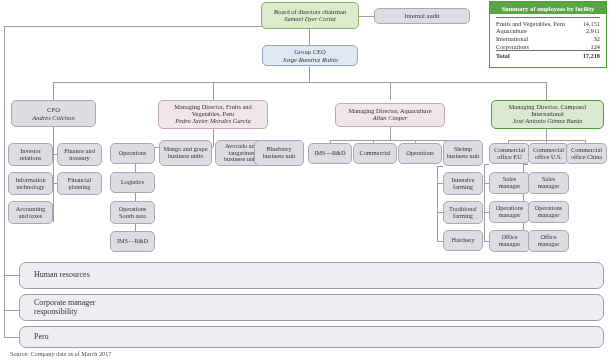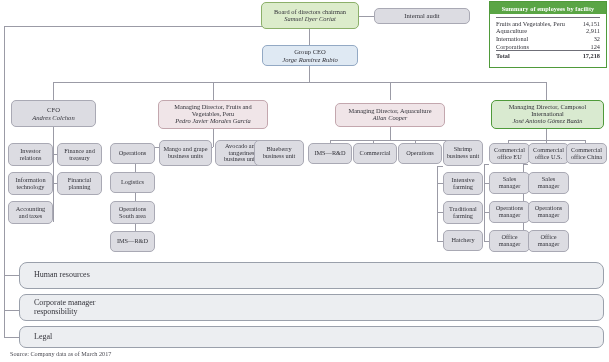--- a/index.html
+++ b/index.html
@@ -273,24 +273,24 @@
     <span class="t">Operations manager</span>
   </div>
   <div class="node grey" style="left:528px;top:230px;width:41px;height:22px;font-size:6.3px;">
     <span class="t">Office manager</span>
   </div>
 
   <div class="ln lh" style="left:4px;top:275px;width:16px;"></div>
   <div class="ln lh" style="left:4px;top:310px;width:16px;"></div>
   <div class="ln lh" style="left:4px;top:337px;width:16px;"></div>
 
-  <div class="node bar" style="left:19px;top:262px;width:585px;height:27px;font-size:8px;border-radius:8px;">
+  <div class="node bar" style="left:19px;top:262px;width:585px;height:27px;font-size:8px;">
     <span class="t">Human resources</span>
   </div>
   <div class="node bar" style="left:19px;top:294px;width:585px;height:27px;font-size:8px;">
     <span class="t" style="max-width:90px;white-space:normal;">Corporate manager responsibility</span>
   </div>
   <div class="node bar" style="left:19px;top:326px;width:585px;height:22px;font-size:8px;">
-    <span class="t">Legal</span>
+    <span class="t">Peru</span>
   </div>
 
   <div id="source">Source:  Company data as of March 2017</div>
 </div>
 
 </body></html>

